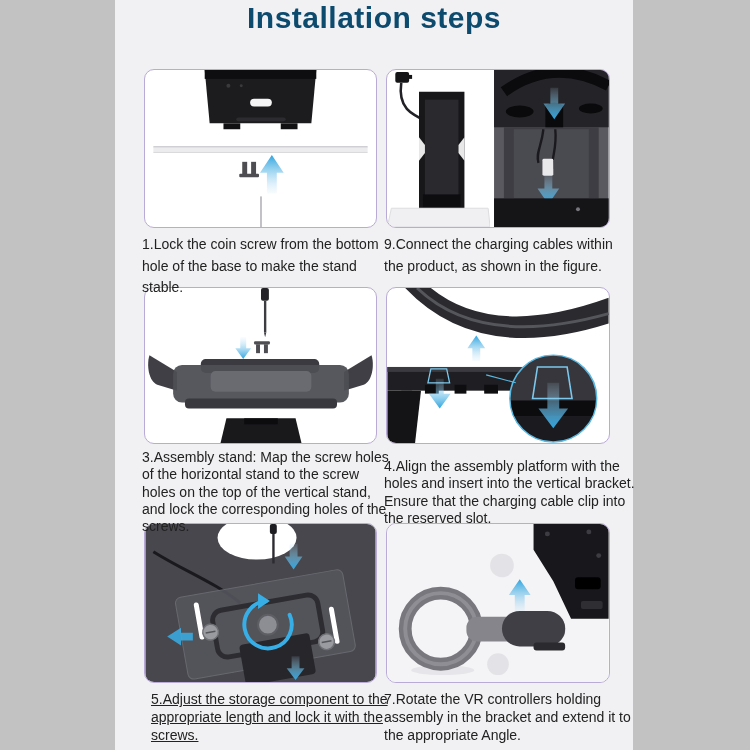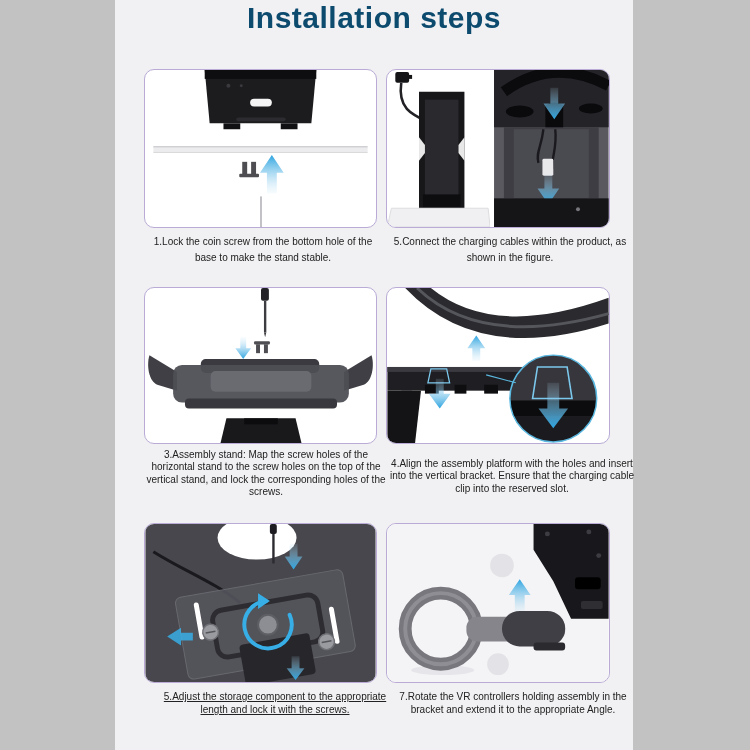--- a/index.html
+++ b/index.html
@@ -24,21 +24,21 @@
     border-radius:10px;overflow:hidden;box-sizing:border-box;
   }
   .p1{left:144px;top:69px;width:233px;height:159px;}
   .p2{left:386px;top:69px;width:224px;height:159px;}
   .p3{left:144px;top:287px;width:233px;height:157px;}
   .p4{left:386px;top:287px;width:224px;height:157px;}
   .p5{left:144px;top:523px;width:233px;height:160px;}
   .p6{left:386px;top:523px;width:224px;height:160px;}
   .panel svg{display:block;width:100%;height:100%;}
   .caption{
-    position:absolute;color:#222;font-size:10px;text-align:center;
+    position:absolute;color:#222;font-size:14px;
   }
   .c1{left:142px;top:234px;width:242px;line-height:1.55;}
   .c2{left:384px;top:234px;width:252px;line-height:1.55;}
   .c3{left:142px;top:449px;width:248px;line-height:1.24;}
   .c4{left:384px;top:458px;width:256px;line-height:1.24;}
   .c5{left:151px;top:690px;width:248px;line-height:1.3;text-decoration:underline;}
   .c6{left:384px;top:690px;width:258px;line-height:1.3;}
 </style>
 </head>
 <body>
@@ -243,17 +243,17 @@
       <circle cx="54" cy="106" r="36" fill="none" stroke="#77777d" stroke-width="13"></circle>
       <circle cx="54" cy="106" r="36" fill="none" stroke="#8e8e94" stroke-width="4"></circle>
       <rect x="80" y="94" width="100" height="25" rx="11" fill="#85858b"></rect>
       <rect x="116" y="88" width="64" height="36" rx="18" fill="#3f3f45"></rect>
       <rect x="148" y="120" width="32" height="8" rx="3" fill="#2a2a2f"></rect>
     </g>
   </svg>
 </div>
 
 <div class="caption c1">1.Lock the coin screw from the bottom hole of the base to make the stand stable.</div>
-<div class="caption c2">5.Connect the charging cables within the product, as shown in the figure.</div>
+<div class="caption c2">9.Connect the charging cables within the product, as shown in the figure.</div>
 <div class="caption c3">3.Assembly stand: Map the screw holes of the horizontal stand to the screw holes on the top of the vertical stand, and lock the corresponding holes of the screws.</div>
 <div class="caption c4">4.Align the assembly platform with the holes and insert into the vertical bracket. Ensure that the charging cable clip into the reserved slot.</div>
 <div class="caption c5">5.Adjust the storage component to the appropriate length and lock it with the screws.</div>
 <div class="caption c6">7.Rotate the VR controllers holding assembly in the bracket and extend it to the appropriate Angle.</div>
 
 </body></html>

